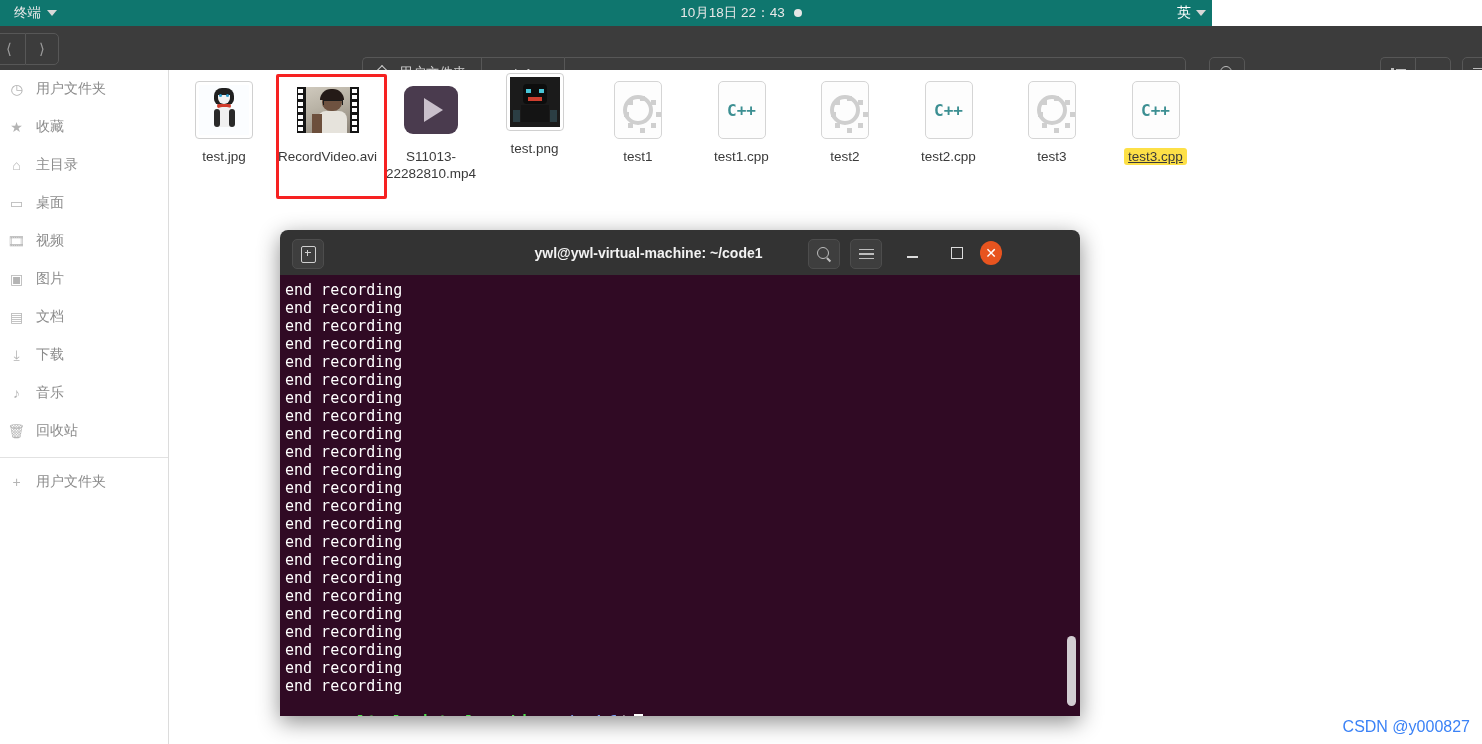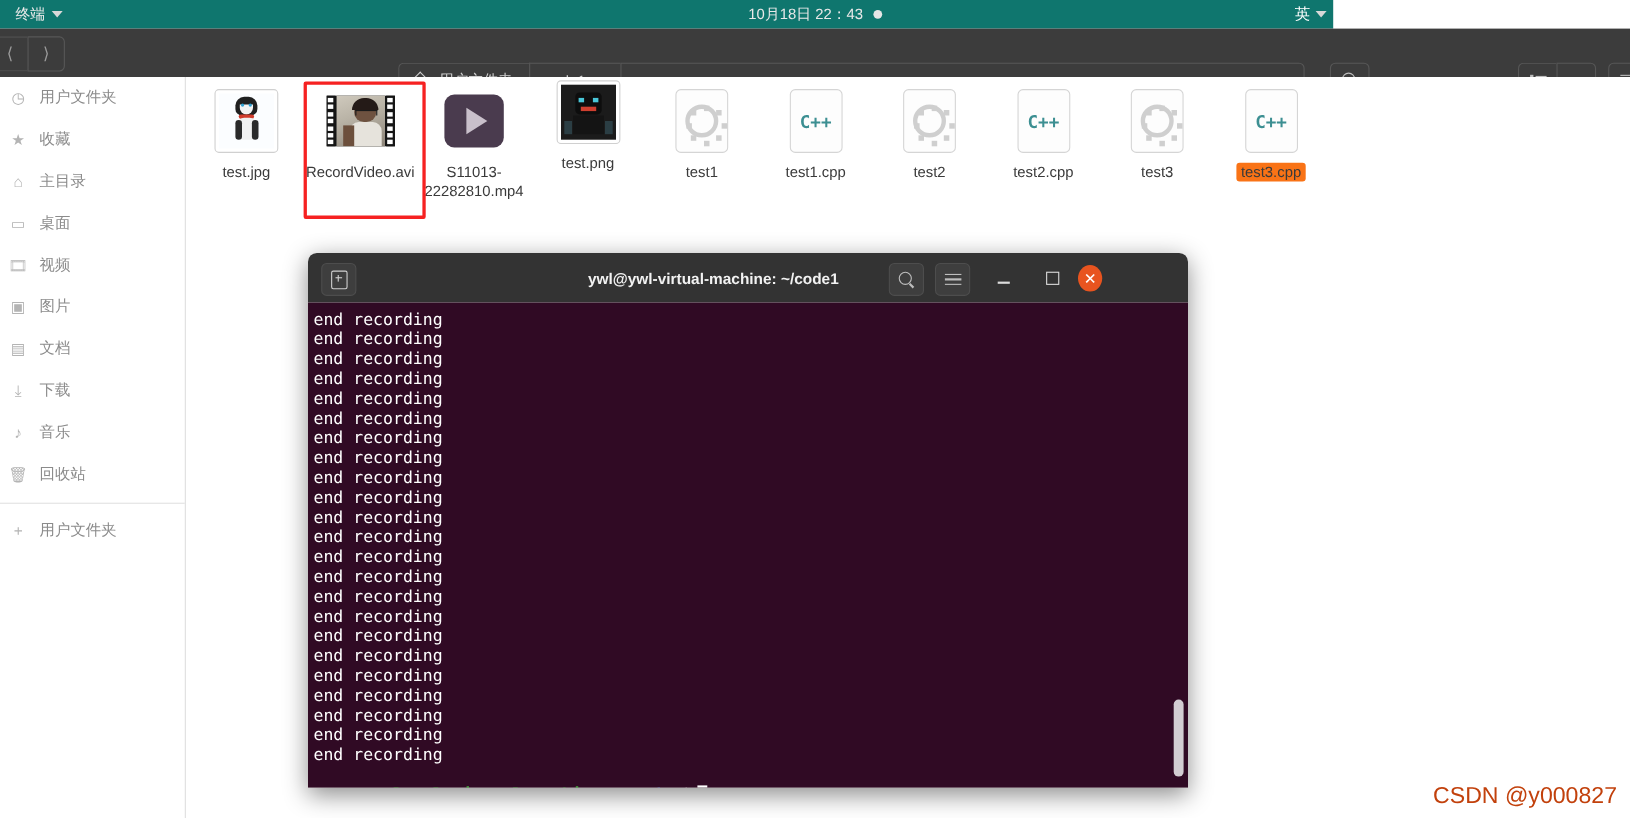--- a/index.html
+++ b/index.html
@@ -70,21 +70,21 @@
   .side-item{height:38px;display:flex;align-items:center;gap:11px;padding-left:8px;color:#8a8a8a;font-size:14px;}
   .side-item .si-label{color:#8b8b8b;}
   .side-ico{width:17px;height:17px;color:#b4b4b4;display:flex;align-items:center;justify-content:center;font-size:14px;line-height:1;}
   .side-sep{height:1px;background:#e2e2e2;margin:7px 0 5px 0;}
 
   
   #filearea{position:absolute;left:169px;top:70px;width:1313px;height:674px;background:#ffffff;}
   .file-item{position:absolute;width:104px;text-align:center;}
   .file-ico{width:64px;height:64px;margin:0 auto;display:flex;align-items:center;justify-content:center;}
   .file-label{margin-top:6px;font-size:13.5px;line-height:17px;color:#3a3a3a;word-wrap:break-word;}
-  .file-label span.sel{background:#f97316;border-radius:3px;padding:1px 4px;}
+  .file-label span.sel{background:#fde047;border-radius:3px;padding:1px 4px;text-decoration:underline;}
 
   .ic-doc{width:46px;height:56px;background:#fdfdfd;border:1px solid #d5d5d5;border-radius:5px;display:flex;align-items:center;justify-content:center;}
   .cpp-txt{color:#3c8f92;font-size:16px;font-weight:bold;font-family:"DejaVu Sans Mono",monospace;}
   .gear{width:30px;height:30px;border-radius:50%;border:4px solid #cfcfcf;position:relative;box-sizing:border-box;}
   .gear i{position:absolute;width:5px;height:5px;background:#cfcfcf;}
   .ic-video{width:54px;height:48px;background:#4a3b4e;border-radius:9px;display:flex;align-items:center;justify-content:center;}
   .play-tri{width:0;height:0;border-left:19px solid #c9c0cb;border-top:12px solid transparent;border-bottom:12px solid transparent;margin-left:5px;}
   .thumb-frame{width:56px;height:56px;border:1px solid #d0d0d0;border-radius:4px;background:#fff;display:flex;align-items:center;justify-content:center;overflow:hidden;}
   .lena{width:50px;height:50px;background:#fbfdff;position:relative;}
   .film{width:62px;height:46px;background:#151515;position:relative;display:flex;align-items:center;justify-content:center;}
@@ -110,21 +110,21 @@
   }
   #term-body .line{white-space:pre;padding-left:3px;}
   .p-user{color:#4ee24e;font-weight:bold;}
   .p-colon{color:#ffffff;}
   .p-path{color:#7a9cf0;font-weight:bold;}
   .p-dollar{color:#ffffff;}
   .cursor{display:inline-block;width:9px;height:15px;background:#ffffff;vertical-align:-2px;margin-left:6px;}
   #term-scroll{position:absolute;right:4px;bottom:10px;width:9px;height:70px;background:#d2cdd2;border-radius:5px;}
 
   
-  #watermark{position:absolute;right:12px;bottom:8px;color:#c2410c;font-size:21px;}
+  #watermark{position:absolute;right:12px;bottom:8px;color:#3b82f6;font-size:16px;}
 </style>
 </head>
 <body>
 
 <div id="topbar">
   <div class="app-menu">
     <span class="label">终端</span>
     <span class="caret-down"></span>
   </div>
   <div class="clock">

